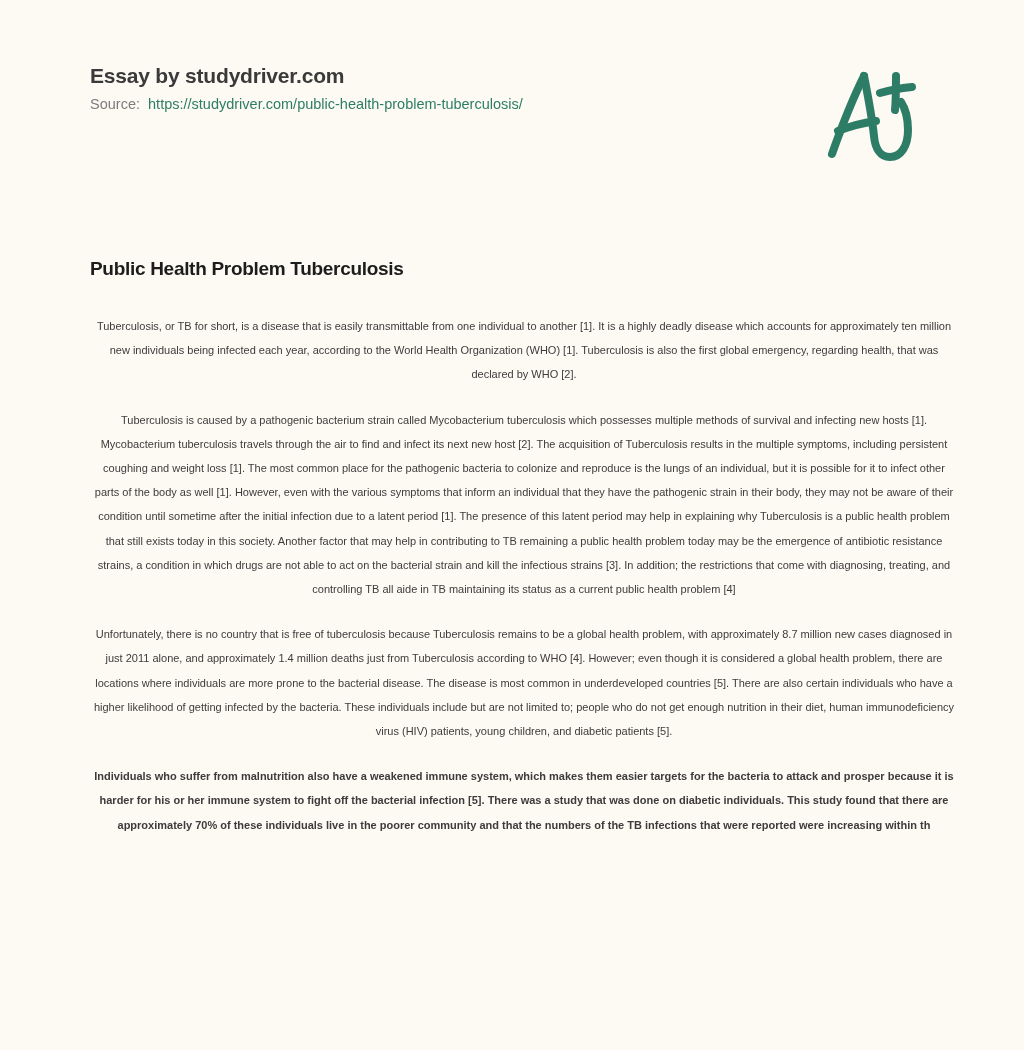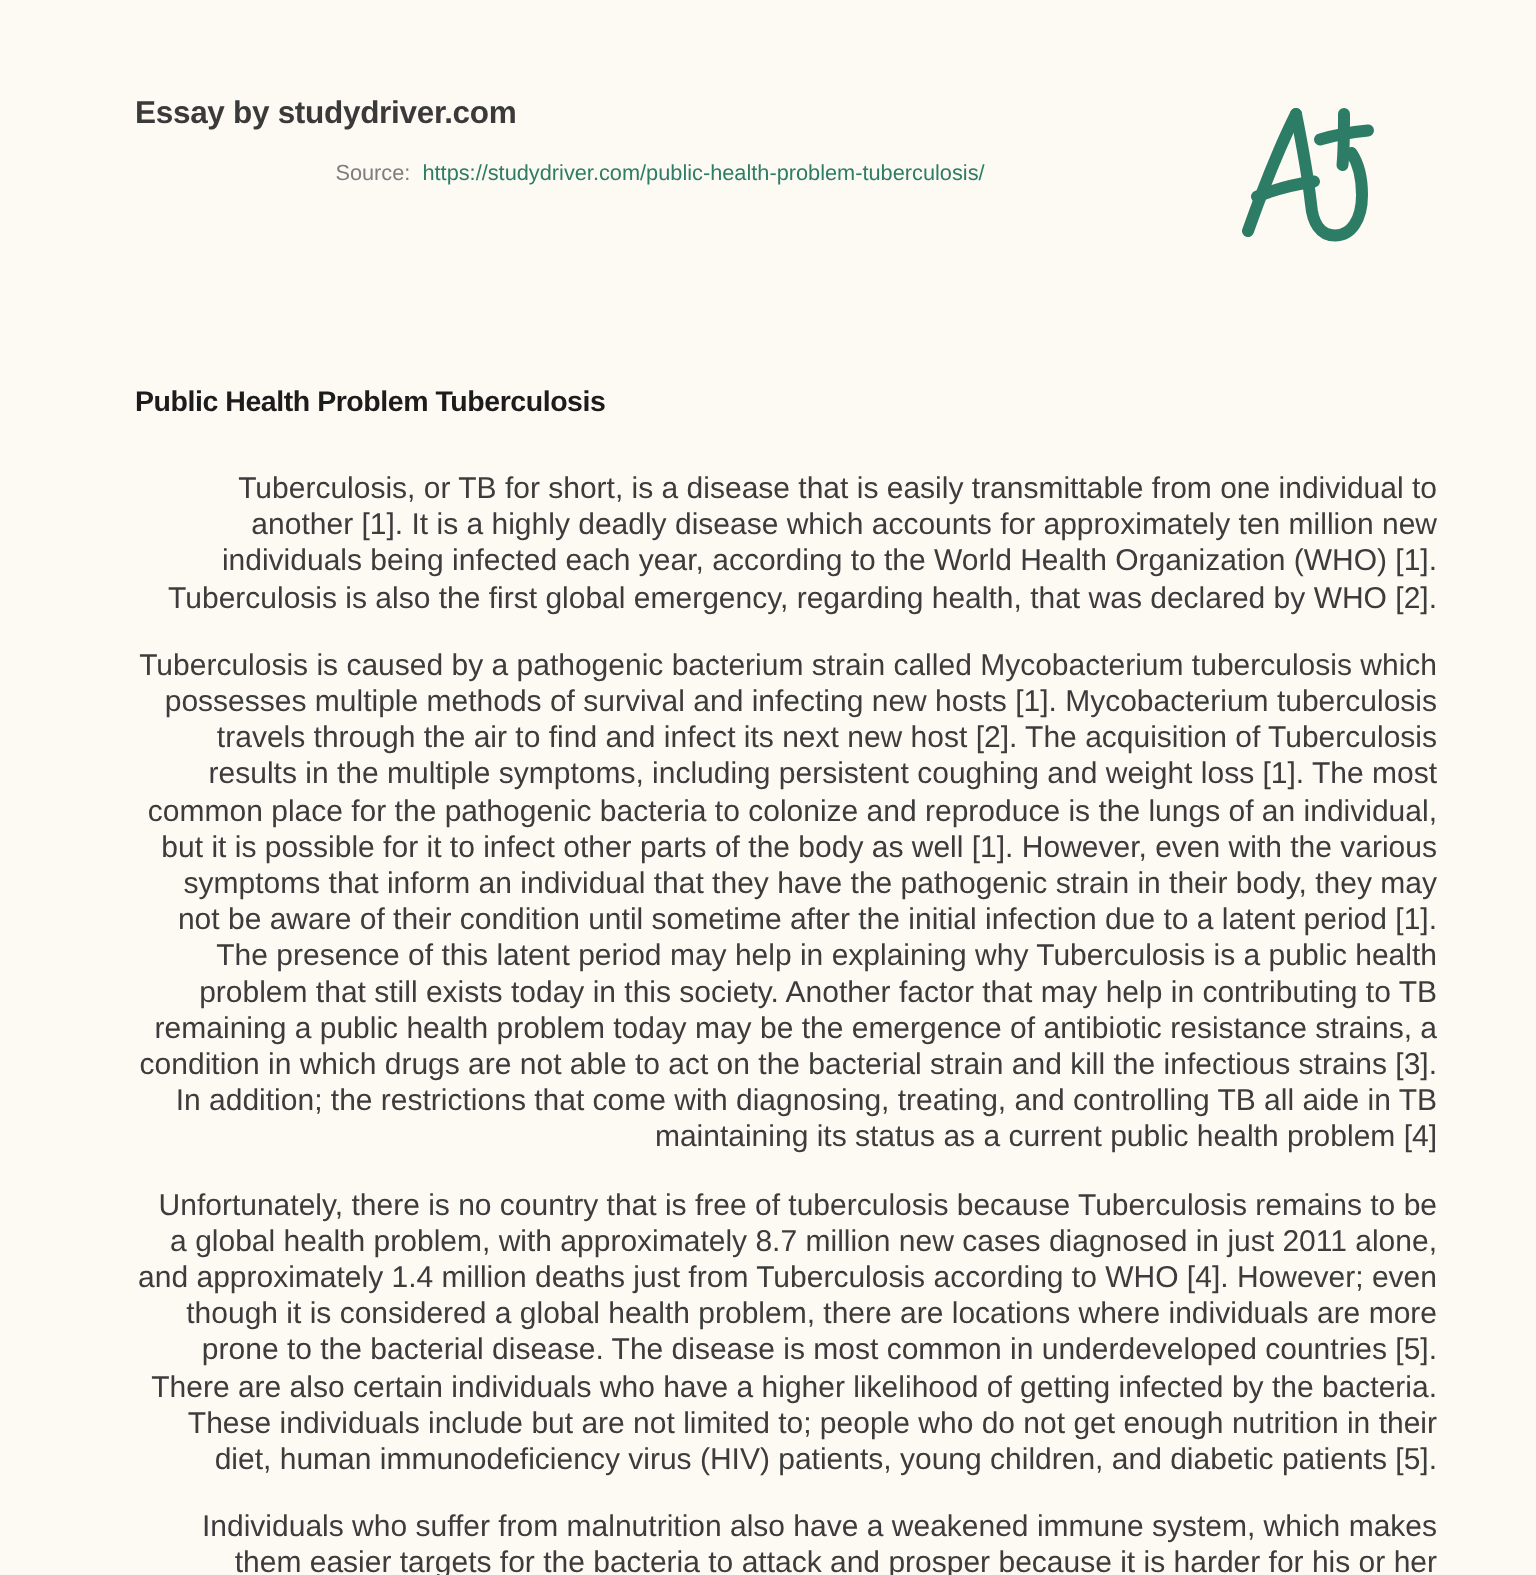--- a/index.html
+++ b/index.html
@@ -35,26 +35,25 @@
   .essay-by {
     font-size: 21px;
     font-weight: bold;
     color: #3a3a3a;
     letter-spacing: -0.2px;
     line-height: 28px;
     margin: 0;
   }
 
   .source-line {
-    margin-top: 16px;
+    margin-top: 4px;
     font-size: 14.5px;
     line-height: 20px;
     color: #7d7d7d;
     white-space: nowrap;
-    text-align: center;
   }
 
   .source-label {
     color: #7d7d7d;
   }
 
   .source-url {
     color: #2d7d66;
     text-decoration: none;
   }
@@ -89,28 +88,29 @@
     letter-spacing: -0.3px;
     line-height: 34px;
   }
 
   .body-copy {
     margin-top: 28px;
   }
 
   .body-copy p {
     margin: 0 0 21px 0;
-    font-size: 20px;
+    font-size: 11px;
     line-height: 24.2px;
     color: #3c3c3c;
-    text-align: right;
+    text-align: center;
   }
 
   .body-copy p:last-child {
     margin-bottom: 0;
+    font-weight: bold;
   }
 </style>
 </head>
 <body>
 
 <div class="page">
 
   <div class="header">
     <div class="essay-by">Essay by studydriver.com</div>
     <div class="source-line">

